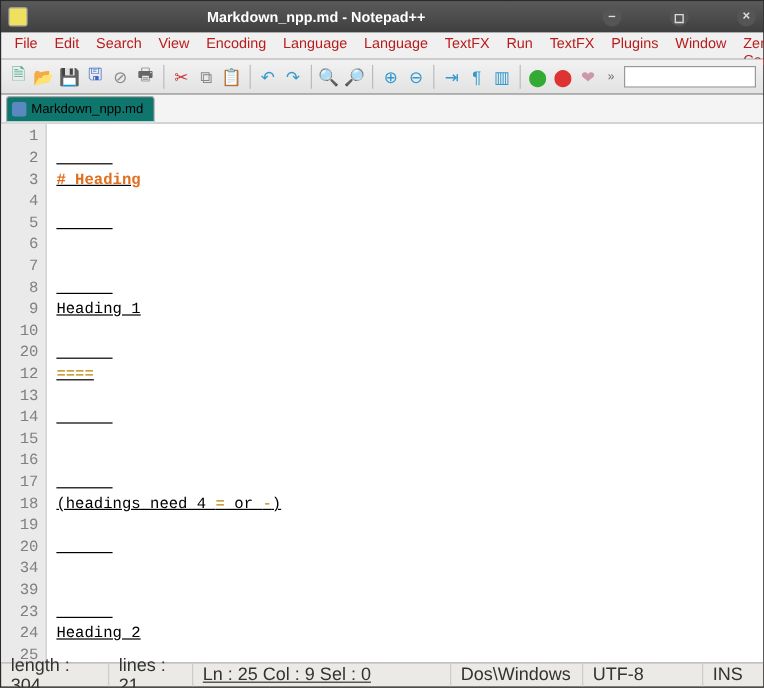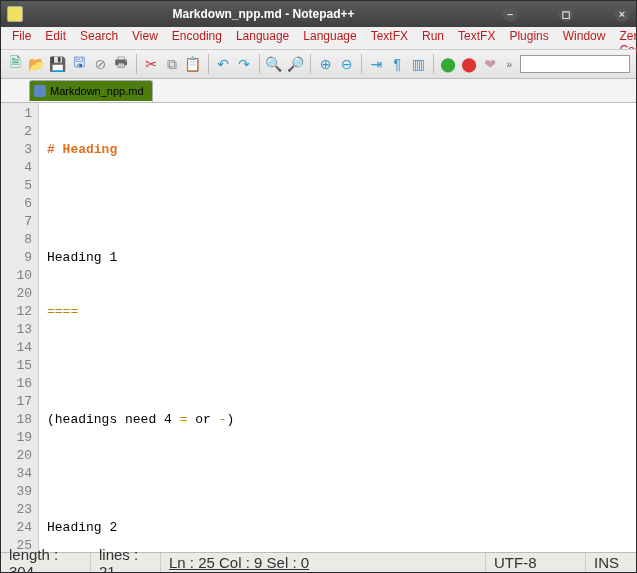--- a/index.html
+++ b/index.html
@@ -12,25 +12,25 @@
 .titlebar .ctrl.close { background:#555; }
 .menubar { height: 22px; background: #f0f0f0; display: flex; align-items: flex-start; padding: 0 4px; font-size: 12px; color: #b91c1c; }
 .menubar .mitem { padding: 2px 7px; cursor: pointer; }
 .menubar .spacer { flex: 1; }
 .toolbar { height: 30px; background: linear-gradient(#f2f2f2,#e2e2e2); border-top: 1px solid #ccc; border-bottom: 1px solid #bbb; display: flex; align-items: center; padding: 0 6px; gap: 4px; }
 .tbtn { width: 20px; height: 20px; display: flex; align-items: center; justify-content: center; cursor: pointer; font-size: 14px; border-radius: 2px; }
 .tsep { width: 1px; height: 20px; background: #bbb; margin: 0 2px; }
 .tsearch { margin-left: auto; width: 110px; height: 18px; border: 1px solid #999; background: #fff; padding: 0 3px; font-size: 11px; }
 .more { color:#666; font-size:10px; padding:0 4px; cursor:pointer;}
 .tabbar { height: 24px; background: #f4f4f4; border-bottom: 1px solid #bbb; display: flex; align-items: flex-end; padding: 0 4px; }
-.tab { height: 22px; background: #4d7c0f; border: 1px solid #aaa; border-bottom: 1px solid #fff; border-radius: 3px 3px 0 0; display: flex; align-items: center; padding: 0 8px 0 4px; font-size: 11px; cursor: pointer; gap: 4px; margin-left: 24px; }
+.tab { height: 22px; background: #0f766e; border: 1px solid #aaa; border-bottom: 1px solid #fff; border-radius: 3px 3px 0 0; display: flex; align-items: center; padding: 0 8px 0 4px; font-size: 11px; cursor: pointer; gap: 4px; }
 .tab .ticon { width: 12px; height: 12px; background:#5a88c0; border-radius:2px; }
 .editor { flex: 1; background: #fff; display: flex; font-family: "Courier New", monospace; font-size: 13px; overflow: hidden; }
 .gutter { width: 38px; background: #eaeaea; border-right: 1px solid #ccc; text-align: right; padding: 2px 6px 0 0; color: #808080; line-height: 18px; }
-.code { flex: 1; padding: 2px 0 0 8px; line-height: 18px; white-space: pre; color: #000; position: relative; }
+.code { flex: 1; padding: 2px 0 0 8px; line-height: 18px; white-space: pre; color: #000; position: relative; text-decoration: underline; }
 .codeline { height: 18px; }
 .h-orange { color: #e07020; font-weight: bold; }
 .h-gold { color: #b8860b; }
 .statusbar { height: 20px; background: #eceae6; border-top: 1px solid #bbb; display: flex; align-items: center; font-size: 15px; color: #333; }
 .statusbar .cell { padding: 0 8px; border-right: 1px solid #ccc; height: 100%; display: flex; align-items: center; }
 .statusbar .cell.grow { flex: 1; text-decoration: underline; }
 </style>
 </head>
 <body>
 
@@ -156,17 +156,18 @@
       
       
       
     </div>
   </div>
 
   <div class="statusbar">
     <div class="cell" style="width:90px">length : 304</div>
     <div class="cell" style="width:70px">lines : 21</div>
     <div class="cell grow">Ln : 25    Col : 9    Sel : 0</div>
+    <div class="cell" style="width:110px">Dos\Windows</div>
     <div class="cell" style="width:100px">UTF-8</div>
     <div class="cell" style="width:50px;border-right:none">INS</div>
   </div>
 
 </div>
 
 </body></html>

